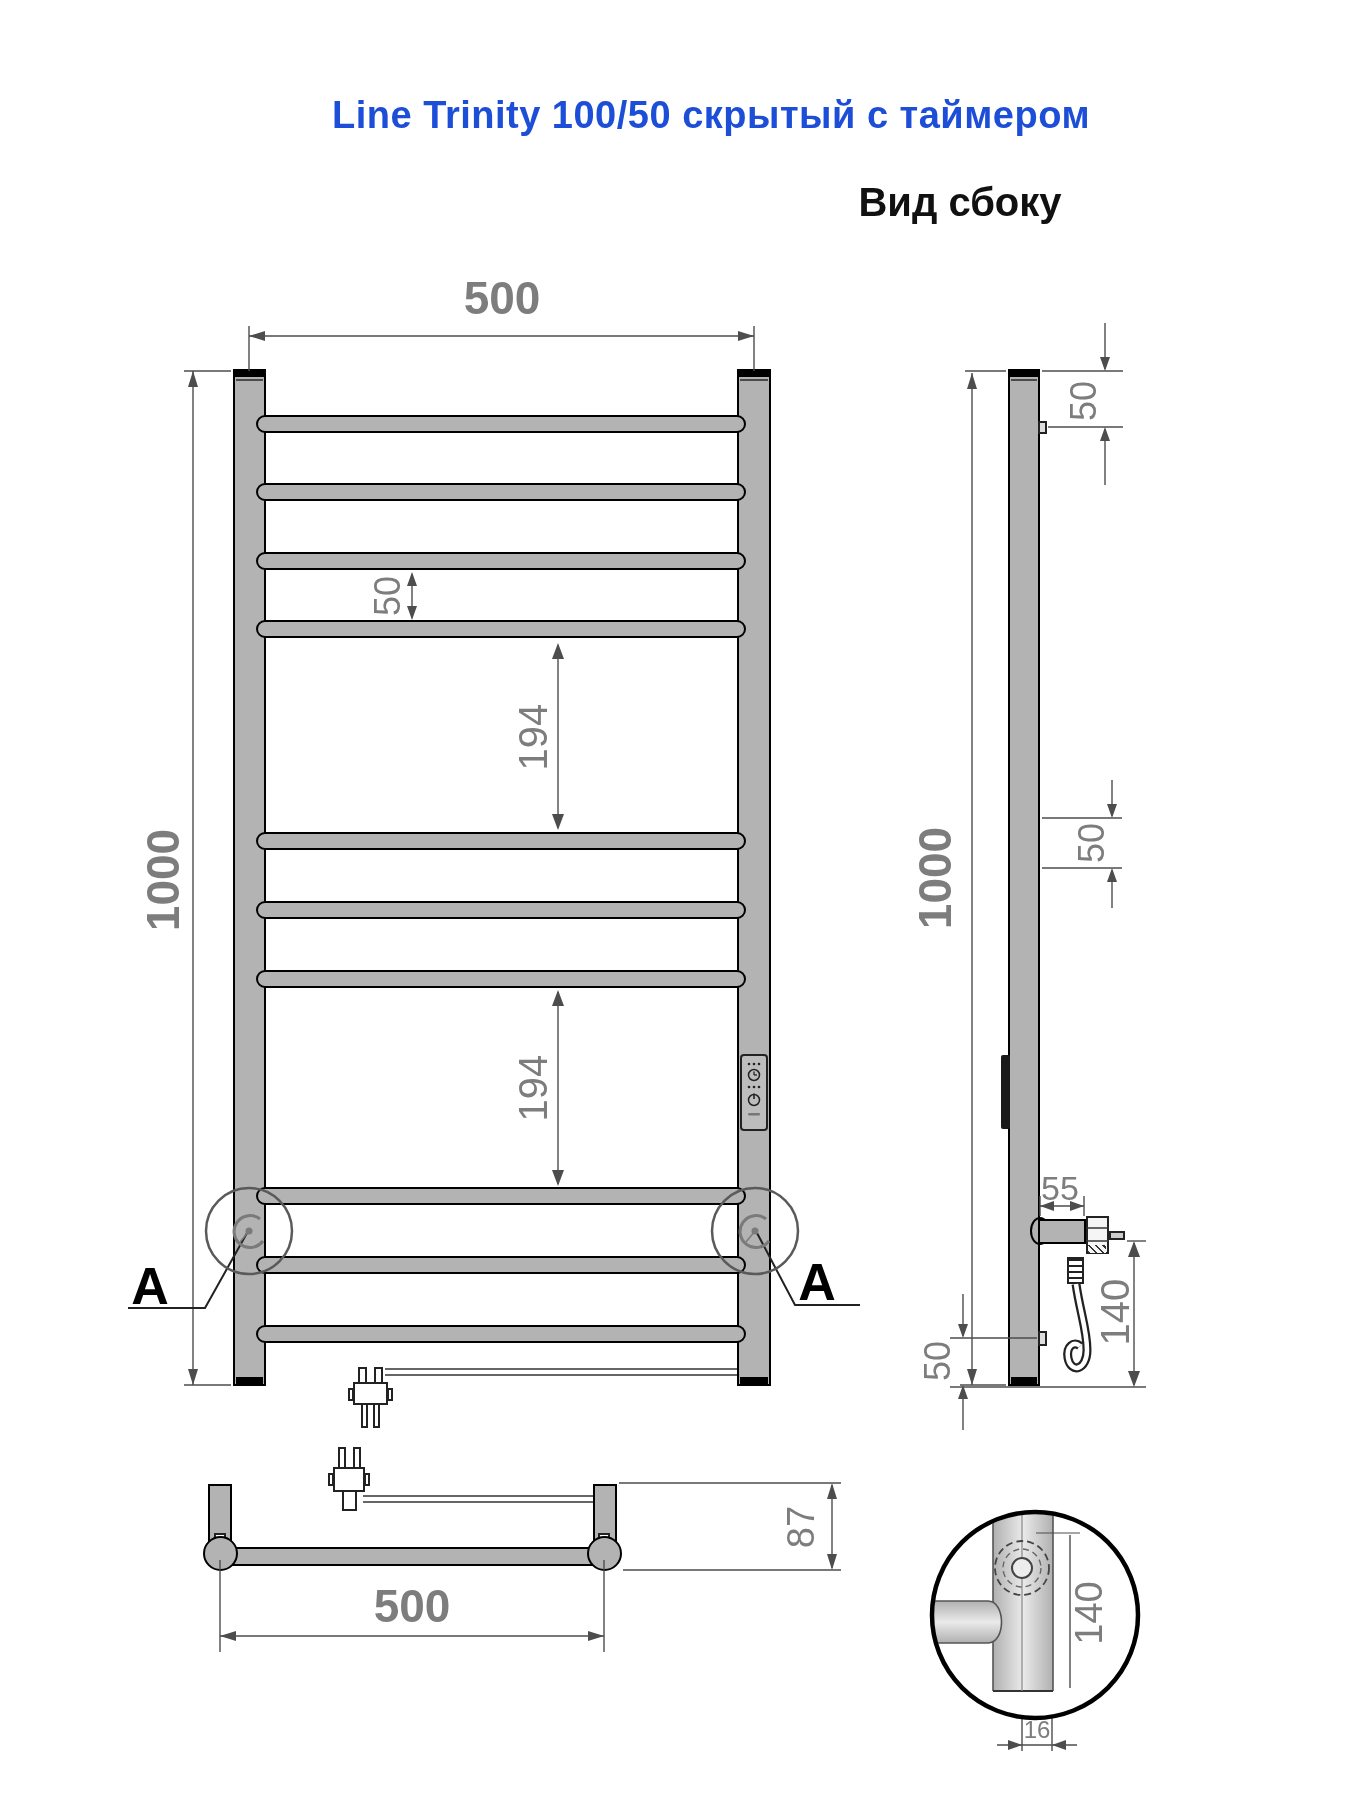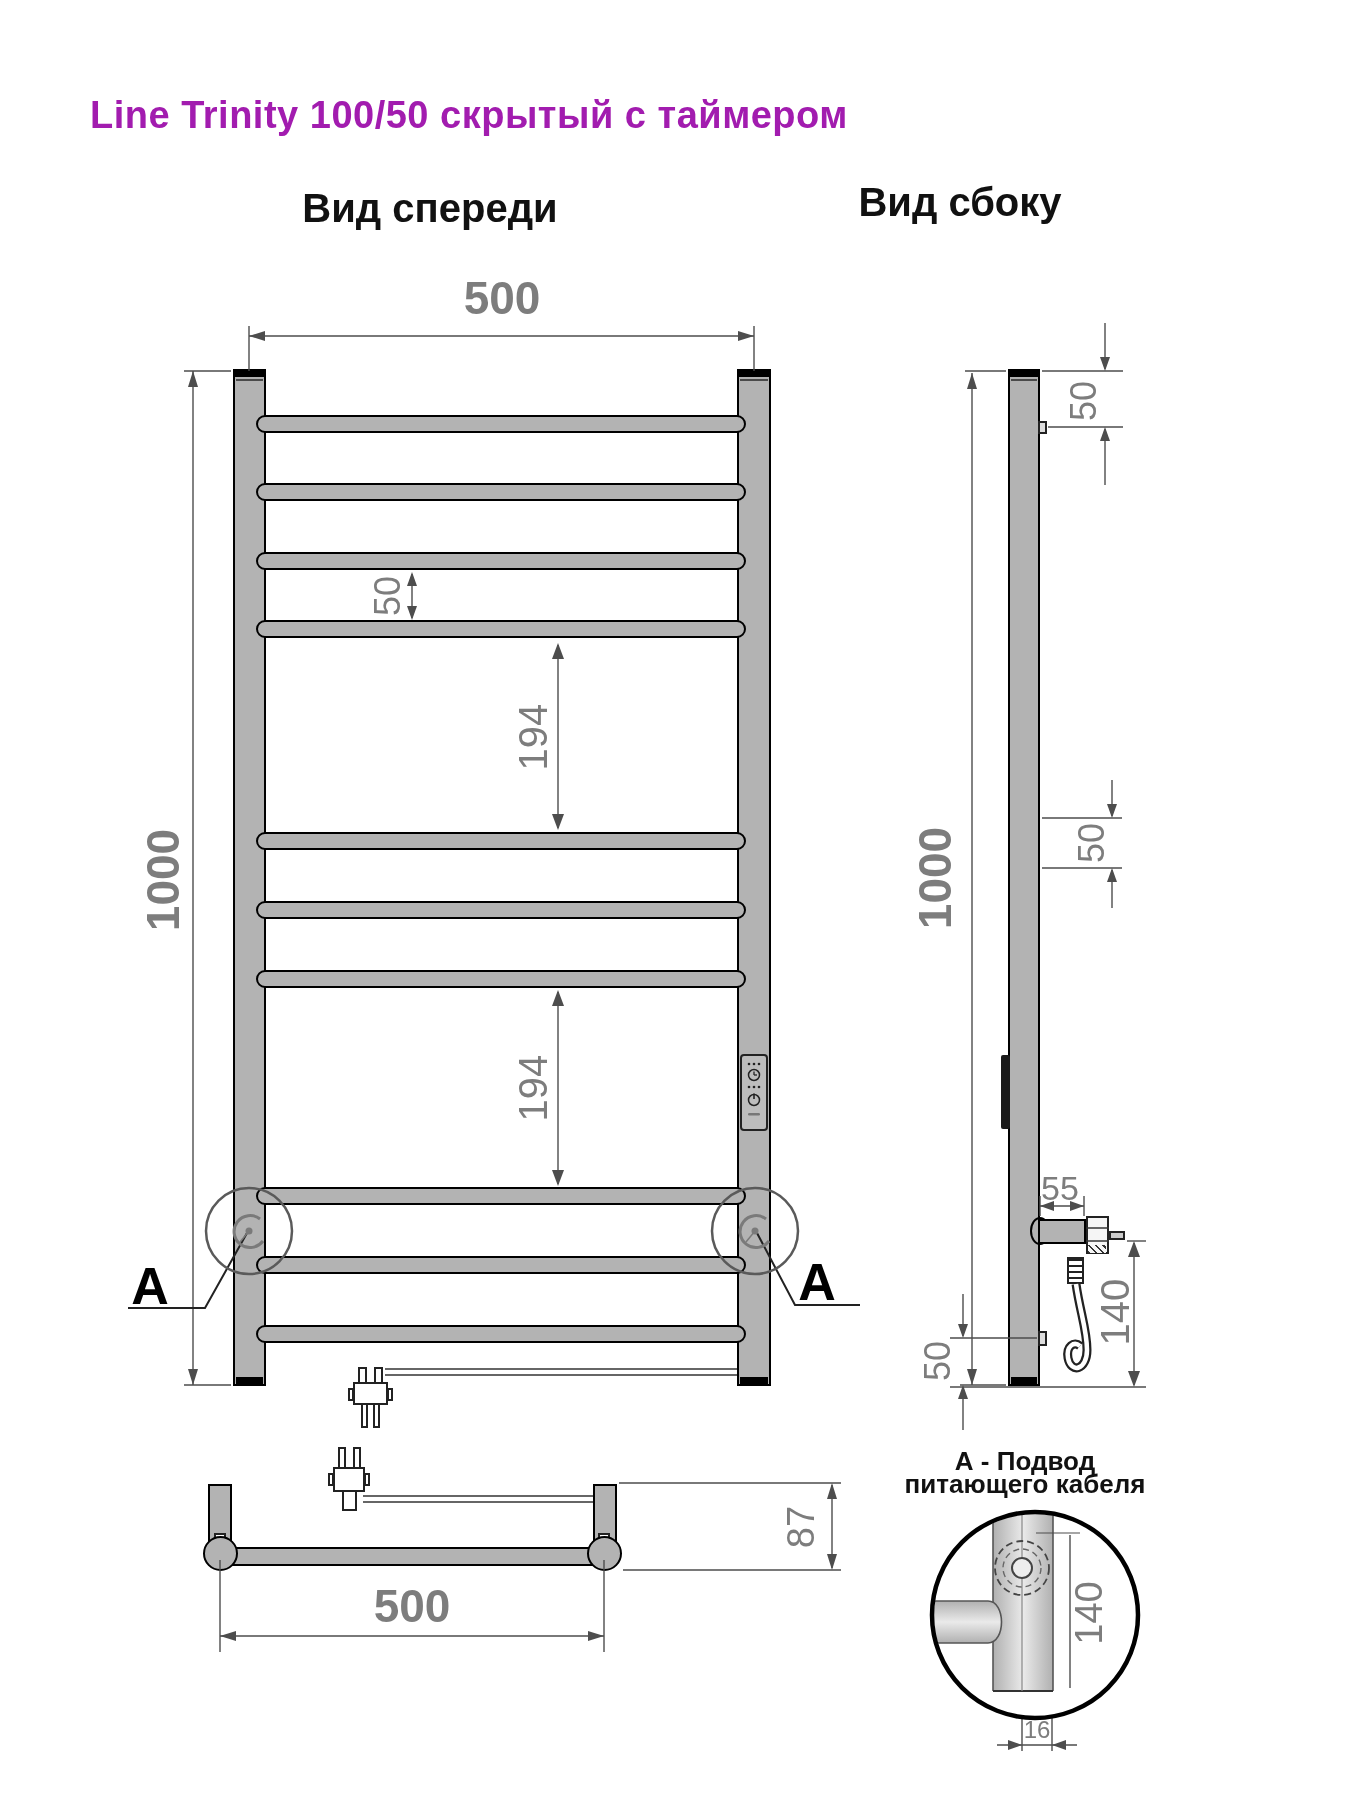--- a/index.html
+++ b/index.html
@@ -4,43 +4,42 @@
 <style>
   html,body{margin:0;padding:0;background:#e8e8e8;}
   .page{position:relative;width:1350px;height:1800px;background:#fff;margin:0 auto;
         font-family:"Liberation Sans", sans-serif;overflow:hidden;outline:1px solid #b5b5b5;}
   .abs{position:absolute;}
   .metal{position:absolute;background:#b3b3b3;border:2.5px solid #000;box-sizing:border-box;}
   .bar{position:absolute;left:256px;width:490px;height:18px;background:#b3b3b3;
        border:2.5px solid #000;border-radius:9px;box-sizing:border-box;z-index:3;}
   .cap{position:absolute;background:#000;z-index:4;}
   .seam{position:absolute;background:#4a4a4a;z-index:4;}
-  .title{position:absolute;left:90px;top:94px;width:1000px;text-align:left;
-         font-size:38px;font-weight:700;color:#a21caf;letter-spacing:.5px;}
+  .title{position:absolute;left:90px;top:94px;width:1000px;text-align:right;
+         font-size:38px;font-weight:700;color:#1d4ed8;letter-spacing:.5px;}
   .h2{position:absolute;width:400px;text-align:center;font-size:40px;font-weight:700;color:#111;}
   .dim{position:absolute;color:#7d7d7d;font-weight:400;white-space:nowrap;
        transform:translate(-50%,-50%);z-index:6;}
   .dim.big{font-weight:600;font-size:46px;}
   .dim.rot{transform:translate(-50%,-50%) rotate(-90deg);}
   .callout{position:absolute;color:#000;font-weight:700;font-size:52px;
            transform:translate(-50%,-50%);z-index:6;}
   .detail-label{position:absolute;left:880px;top:1450px;width:290px;text-align:center;
                 color:#111;font-weight:700;font-size:26px;line-height:23px;z-index:6;}
   svg.overlay{position:absolute;left:0;top:0;z-index:5;pointer-events:none;}
   .white-part{position:absolute;background:#fff;border:2px solid #222;box-sizing:border-box;z-index:4;}
   .timer{position:absolute;left:740px;top:1054px;width:28px;height:77px;background:#bdbdbd;
          border:2px solid #222;border-radius:4px;box-sizing:border-box;z-index:5;}
 </style>
 </head>
 <body>
 
 <div class="page">
 
   <div class="title">Line Trinity 100/50 скрытый с таймером</div>
-  <div class="h2" style="left:230px;top:186px;">Вид спереди</div>
   <div class="h2" style="left:760px;top:180px;">Вид сбоку</div>
 
   <div>
     <div class="metal" style="left:233px;top:369px;width:33px;height:1017px;z-index:2;"></div>
     <div class="metal" style="left:737px;top:369px;width:34px;height:1017px;z-index:2;"></div>
     <div class="cap" style="left:233px;top:369px;width:33px;height:8px;"></div>
     <div class="cap" style="left:737px;top:369px;width:34px;height:8px;"></div>
     <div class="seam" style="left:236px;top:379px;width:27px;height:2px;"></div>
     <div class="seam" style="left:740px;top:379px;width:28px;height:2px;"></div>
     <div class="cap" style="left:236px;top:1377px;width:27px;height:9px;"></div>
@@ -298,18 +297,14 @@
   <div class="dim rot" style="left:938px;top:1361px;font-size:36px;">50</div>
 
   <div class="dim rot" style="left:801px;top:1527px;font-size:38px;">87</div>
   <div class="dim big" style="left:412px;top:1606px;">500</div>
 
   <div class="dim rot" style="left:1089px;top:1613px;font-size:38px;">140</div>
   <div class="dim" style="left:1037px;top:1730px;font-size:24px;">16</div>
 
   <div class="callout" style="left:150px;top:1286px;">А</div>
   <div class="callout" style="left:817px;top:1282px;">А</div>
-  <div class="detail-label">
-    <div>А - Подвод</div>
-    <div>питающего кабеля</div>
-  </div>
 
 </div>
 
 </body></html>

